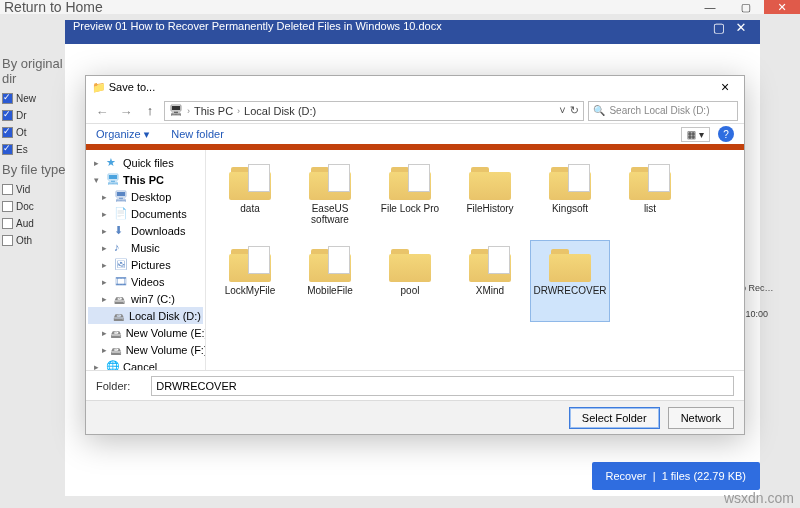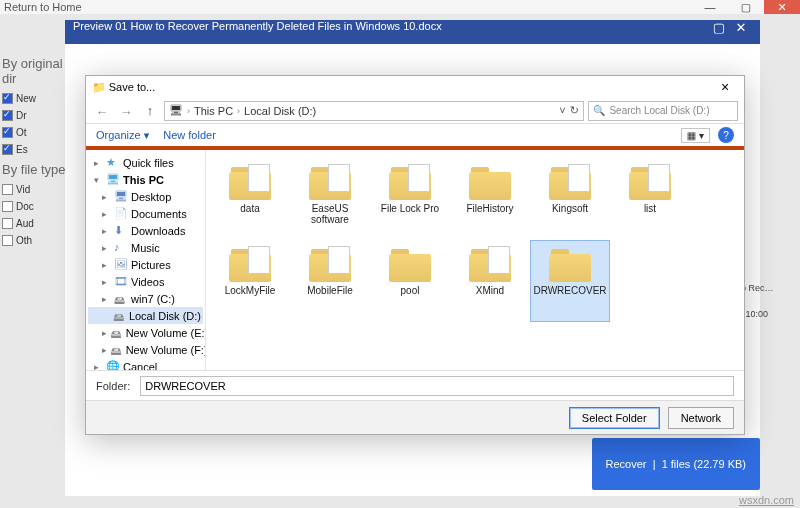--- a/index.html
+++ b/index.html
@@ -1,20 +1,20 @@
 <!DOCTYPE html>
 <html><head>
 <meta charset="utf-8">
 <style>
 * { box-sizing: border-box; margin: 0; padding: 0; font-family: 'Segoe UI', Tahoma, sans-serif; }
 body { width: 800px; height: 508px; background: #e8e8e8; overflow: hidden; font-size: 11px; position: relative; }
 
 
 .topchrome { position:absolute; top:0; left:0; right:0; height:14px; background:#f5f5f5; display:flex; align-items:center; }
-.topchrome .title { font-size:11px; color:#555; padding-left:4px; }
+.topchrome .title { font-size:14px; color:#555; padding-left:4px; }
 .winbtns { position:absolute; top:0; right:0; display:flex; }
 .winbtns div { width:36px; height:14px; display:flex; align-items:center; justify-content:center; font-size:11px; color:#333; }
 .winbtns .close { background:#e05a4a; color:#fff; }
 
 
 .previewbar { position:absolute; left:65px; right:40px; top:20px; height:24px; background:#2e4f9e; color:#fff; display:flex; align-items:flex-start; padding:0 8px; font-size:11px; }
 .previewbar .spacer { flex:1; }
 .previewbar .wb { width:22px; text-align:center; font-size:13px; }
 
 
@@ -24,40 +24,40 @@
 .leftfilter .cb { width:11px; height:11px; border:1px solid #888; background:#2a5ad3; display:inline-block; position:relative; }
 .leftfilter .cb.off { background:#fff; }
 .leftfilter .cb::after { content:'✓'; color:#fff; font-size:9px; position:absolute; top:-2px; left:0; }
 .leftfilter .cb.off::after { content:''; }
 
 
 .rightinfo { position:absolute; right:12px; top:280px; width:70px; font-size:9px; color:#444; }
 .rightinfo div { margin:3px 0; white-space:nowrap; overflow:hidden; }
 
 
-.recoverbtn { position:absolute; right:40px; bottom:18px; background:#2f6de0; color:#fff; padding:20px 14px; font-size:11px; border-radius:2px; }
+.recoverbtn { position:absolute; right:40px; bottom:18px; background:#2f6de0; color:#fff; padding:8px 14px; font-size:11px; border-radius:2px; }
 
 
 .whitecard { position:absolute; left:65px; right:40px; top:44px; bottom:12px; background:#fff; }
 
 
 .dialog { position:absolute; left:85px; top:75px; width:660px; height:360px; background:#fff; border:1px solid #aaa; box-shadow:0 6px 30px rgba(0,0,0,.25); display:flex; flex-direction:column; }
 .dlg-title { height:22px; display:flex; align-items:center; padding:0 6px; font-size:11px; }
 .dlg-title .sp { flex:1; }
 .dlg-title .x { width:26px; text-align:center; font-size:14px; cursor:pointer; }
 
 .navrow { height:26px; display:flex; align-items:center; gap:4px; padding:0 6px; border-bottom:1px solid #e0e0e0; }
 .navarrow { width:20px; height:20px; display:flex; align-items:center; justify-content:center; color:#888; font-size:13px; border-radius:2px; }
 .navarrow.on { color:#333; }
 .addressbar { flex:1; height:20px; border:1px solid #c0c0c0; display:flex; align-items:center; padding:0 4px; gap:4px; font-size:11px; color:#333; }
 .addressbar .chev { color:#888; font-size:9px; }
 .addressbar .dd { margin-left:auto; display:flex; gap:4px; color:#555; }
 .searchbox { width:150px; height:20px; border:1px solid #c0c0c0; display:flex; align-items:center; padding:0 4px; color:#888; font-size:10px; gap:4px; }
 
-.toolrow { height:26px; display:flex; align-items:center; gap:14px; padding:0 10px; border-bottom:4px solid #c2410c; font-size:11px; color:#2158b8; }
+.toolrow { height:26px; display:flex; align-items:center; gap:22px; padding:0 10px; border-bottom:6px solid #c2410c; font-size:11px; color:#2158b8; }
 .toolrow .right { margin-left:auto; display:flex; gap:8px; color:#555; align-items:center; }
 .viewbtn { border:1px solid #c5c5c5; padding:1px 5px; display:flex; gap:3px; font-size:10px; color:#333; }
 .help { width:16px; height:16px; border-radius:50%; background:#2f6de0; color:#fff; display:flex; align-items:center; justify-content:center; font-size:10px; }
 
 .dlg-body { flex:1; display:flex; min-height:0; }
 .tree { width:120px; border-right:1px solid #e6e6e6; overflow:auto; padding:4px 2px; font-size:11px; }
 .tree .node { display:flex; align-items:center; gap:4px; padding:2px 2px 2px 6px; white-space:nowrap; cursor:pointer; }
 .tree .node.l1 { padding-left:14px; }
 .tree .sel { background:#d8e4f7; }
 .tree .caret { width:8px; color:#777; font-size:9px; }
@@ -66,29 +66,29 @@
 .files { flex:1; overflow:auto; padding:8px 4px; display:flex; flex-wrap:wrap; align-content:flex-start; }
 .fileitem { width:80px; height:82px; display:flex; flex-direction:column; align-items:center; gap:2px; padding:4px 2px; cursor:pointer; border:1px solid transparent; }
 .fileitem.sel { background:#cfe4fb; border:1px solid #8fb8e8; }
 .fileitem .lbl { font-size:10px; text-align:center; color:#222; line-height:1.1; word-break:break-word; }
 .foldericon { width:46px; height:38px; position:relative; }
 .foldericon::before { content:''; position:absolute; left:4px; top:4px; width:18px; height:8px; background:#e9c46a; border-radius:2px 2px 0 0; }
 .foldericon::after { content:''; position:absolute; left:2px; top:9px; width:42px; height:28px; background:linear-gradient(#f4d77a,#e9c46a); border-radius:2px; }
 .foldericon.withpaper::after { background:linear-gradient(#f4d77a,#e9c46a); }
 .foldericon .paper { position:absolute; right:3px; top:1px; width:22px; height:28px; background:#fff; border:1px solid #ccc; z-index:2; }
 
-.folderrow { height:30px; display:flex; align-items:center; gap:10px; padding:0 10px; border-top:1px solid #e0e0e0; }
+.folderrow { height:30px; display:flex; align-items:center; gap:21px; padding:0 10px; border-top:1px solid #e0e0e0; }
 .folderrow label { font-size:11px; color:#333; }
 .folderrow input { flex:1; height:20px; border:1px solid #bfbfbf; padding:0 4px; font-size:11px; }
 
 .btnrow { height:34px; display:flex; align-items:center; justify-content:flex-end; gap:8px; padding:0 10px; background:#f2f2f2; border-top:1px solid #dcdcdc; }
 .btnrow button { height:22px; padding:0 12px; font-size:11px; border:1px solid #a7a7a7; background:#f6f6f6; cursor:pointer; }
 .btnrow button.primary { border:1px solid #3d7bdc; box-shadow:inset 0 0 0 1px #9cc0f2; }
 
-.watermark { position:absolute; right:6px; bottom:2px; font-size:11px; color:#999;text-decoration:underline; }
+.watermark { position:absolute; right:6px; bottom:2px; font-size:14px; color:#999; }
 
 
 .i-star { color:#4aa3df; }
 .i-pc { color:#4aa3df; }
 .i-desk, .i-doc, .i-dl, .i-mus, .i-pic, .i-vid { color:#5a86c4; }
 .i-disk { color:#888; }
 .i-net { color:#4aa3df; }
 </style>
 </head>
 <body>

